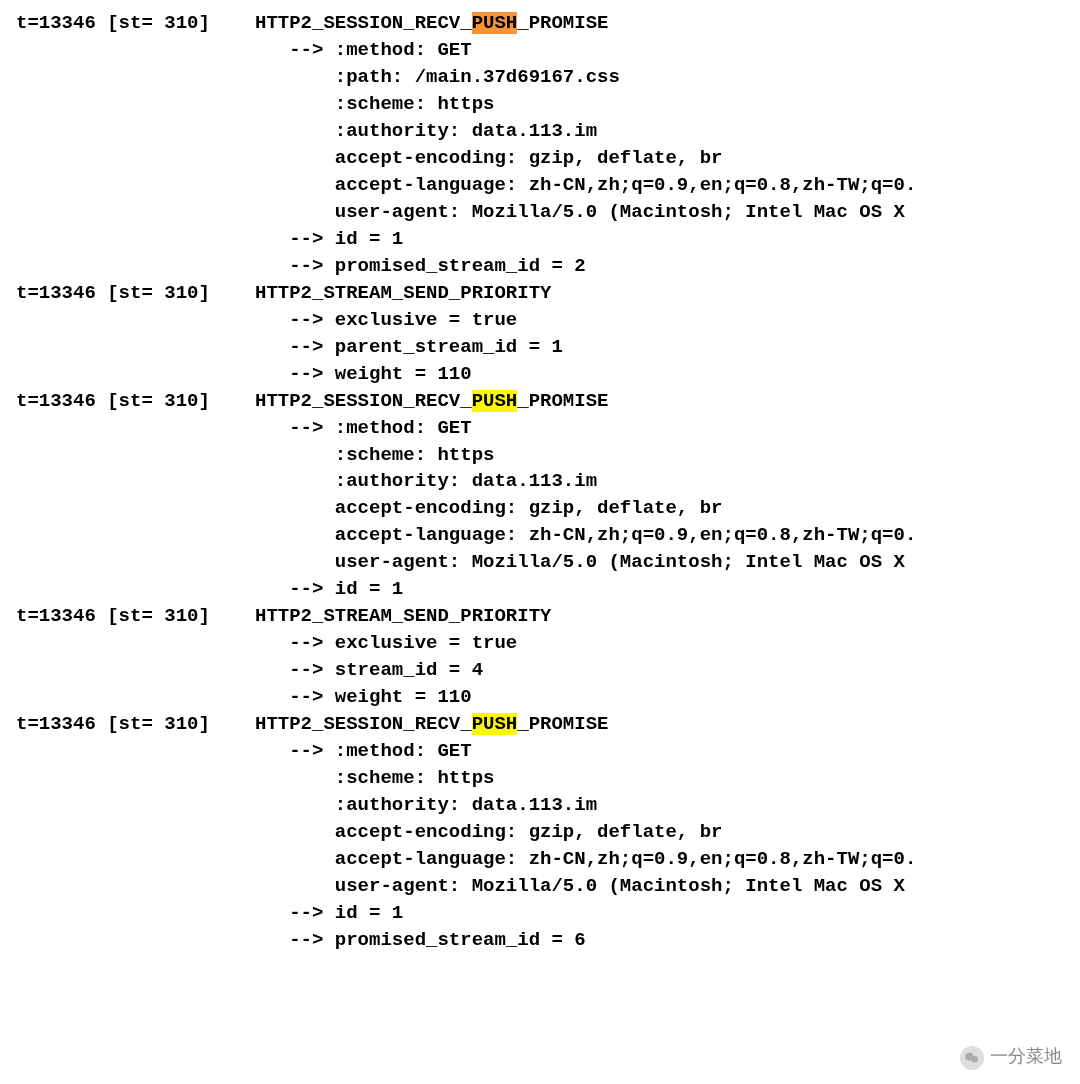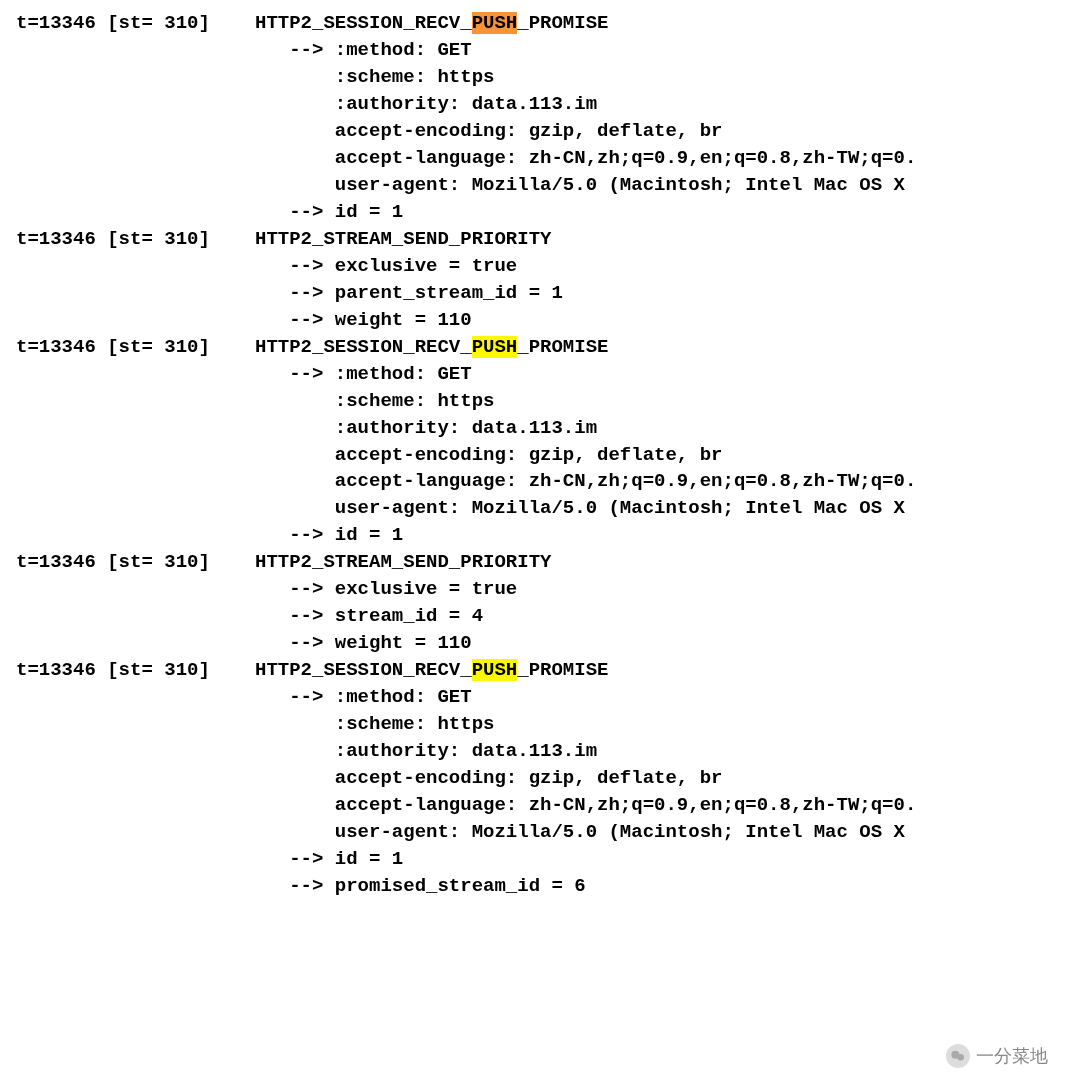--- a/index.html
+++ b/index.html
@@ -17,23 +17,23 @@
     }
     .entry { }
     .event { display: inline; }
     .pad-time { display: inline-block; width: 239px; }
     .subline { }
     .hl-orange { background: #f89438; }
     .hl-yellow { background: #fcf803; }
     .watermark {
       position: fixed;
       bottom: 14px;
-      right: 32px;
+      right: 18px;
       display: flex;
-      align-items: flex-start;
+      align-items: flex-end;
       gap: 6px;
       color: #888;
       font-family: -apple-system, BlinkMacSystemFont, sans-serif;
       font-weight: normal;
       font-size: 18px;
     }
     .watermark .circle {
       width: 24px;
       height: 24px;
       border-radius: 50%;
@@ -46,26 +46,28 @@
       font-weight: bold;
     }
   </style>
 </head>
 <body>
 
 <div id="log">
     <div class="entry">
       <div><span class="pad-time">t=13346 [st= 310]</span><span class="event"><span>HTTP2_SESSION_RECV_</span><span class="hl-orange">PUSH</span><span>_PROMISE</span></span></div>
       <div class="subline"><span class="pad-time"></span><span style="white-space: pre;">   --&gt; :method: GET</span></div>
+      <div class="subline"><span class="pad-time"></span><span style="white-space: pre;">       :path: /main.37d69167.css</span></div>
       <div class="subline"><span class="pad-time"></span><span style="white-space: pre;">       :scheme: https</span></div>
       <div class="subline"><span class="pad-time"></span><span style="white-space: pre;">       :authority: data.113.im</span></div>
       <div class="subline"><span class="pad-time"></span><span style="white-space: pre;">       accept-encoding: gzip, deflate, br</span></div>
       <div class="subline"><span class="pad-time"></span><span style="white-space: pre;">       accept-language: zh-CN,zh;q=0.9,en;q=0.8,zh-TW;q=0.</span></div>
       <div class="subline"><span class="pad-time"></span><span style="white-space: pre;">       user-agent: Mozilla/5.0 (Macintosh; Intel Mac OS X </span></div>
       <div class="subline"><span class="pad-time"></span><span style="white-space: pre;">   --&gt; id = 1</span></div>
+      <div class="subline"><span class="pad-time"></span><span style="white-space: pre;">   --&gt; promised_stream_id = 2</span></div>
     </div>
     <div class="entry">
       <div><span class="pad-time">t=13346 [st= 310]</span><span class="event"><span>HTTP2_STREAM_SEND_PRIORITY</span></span></div>
       <div class="subline"><span class="pad-time"></span><span style="white-space: pre;">   --&gt; exclusive = true</span></div>
       <div class="subline"><span class="pad-time"></span><span style="white-space: pre;">   --&gt; parent_stream_id = 1</span></div>
       <div class="subline"><span class="pad-time"></span><span style="white-space: pre;">   --&gt; weight = 110</span></div>
     </div>
     <div class="entry">
       <div><span class="pad-time">t=13346 [st= 310]</span><span class="event"><span>HTTP2_SESSION_RECV_</span><span class="hl-yellow">PUSH</span><span>_PROMISE</span></span></div>
       <div class="subline"><span class="pad-time"></span><span style="white-space: pre;">   --&gt; :method: GET</span></div>

